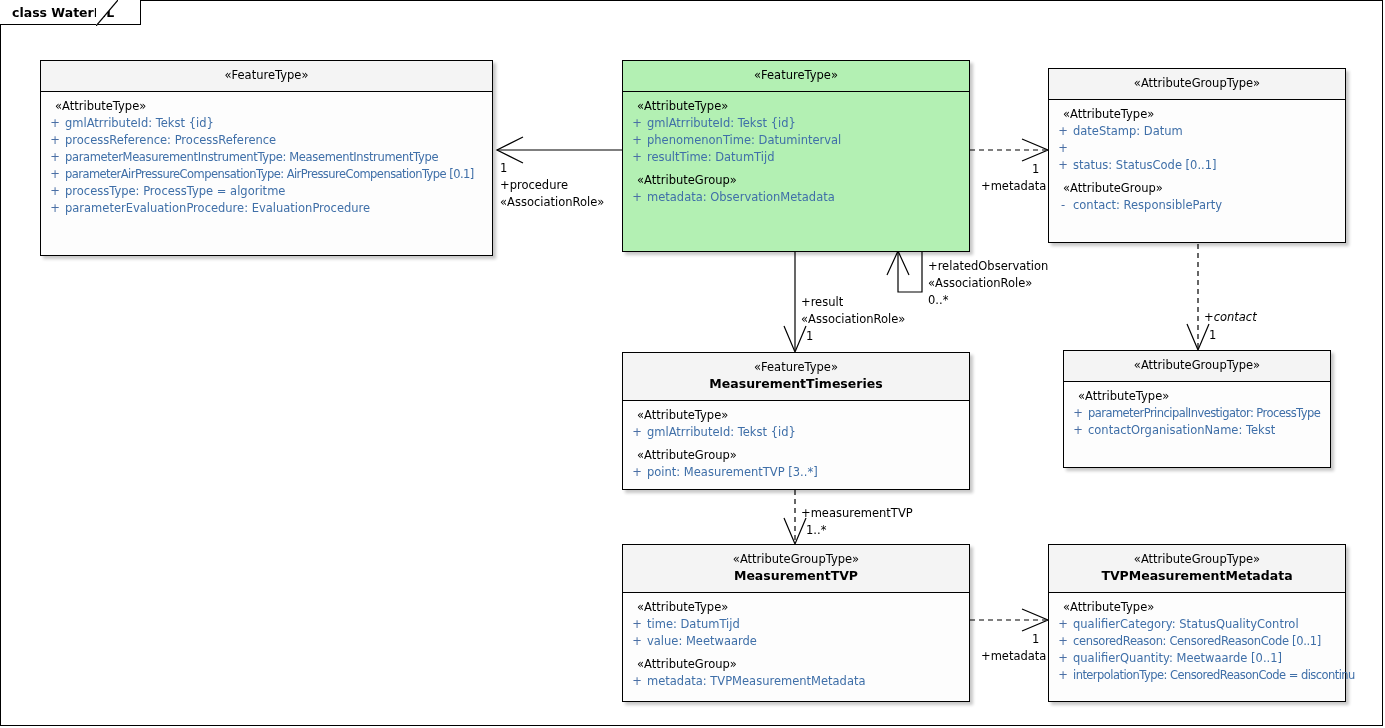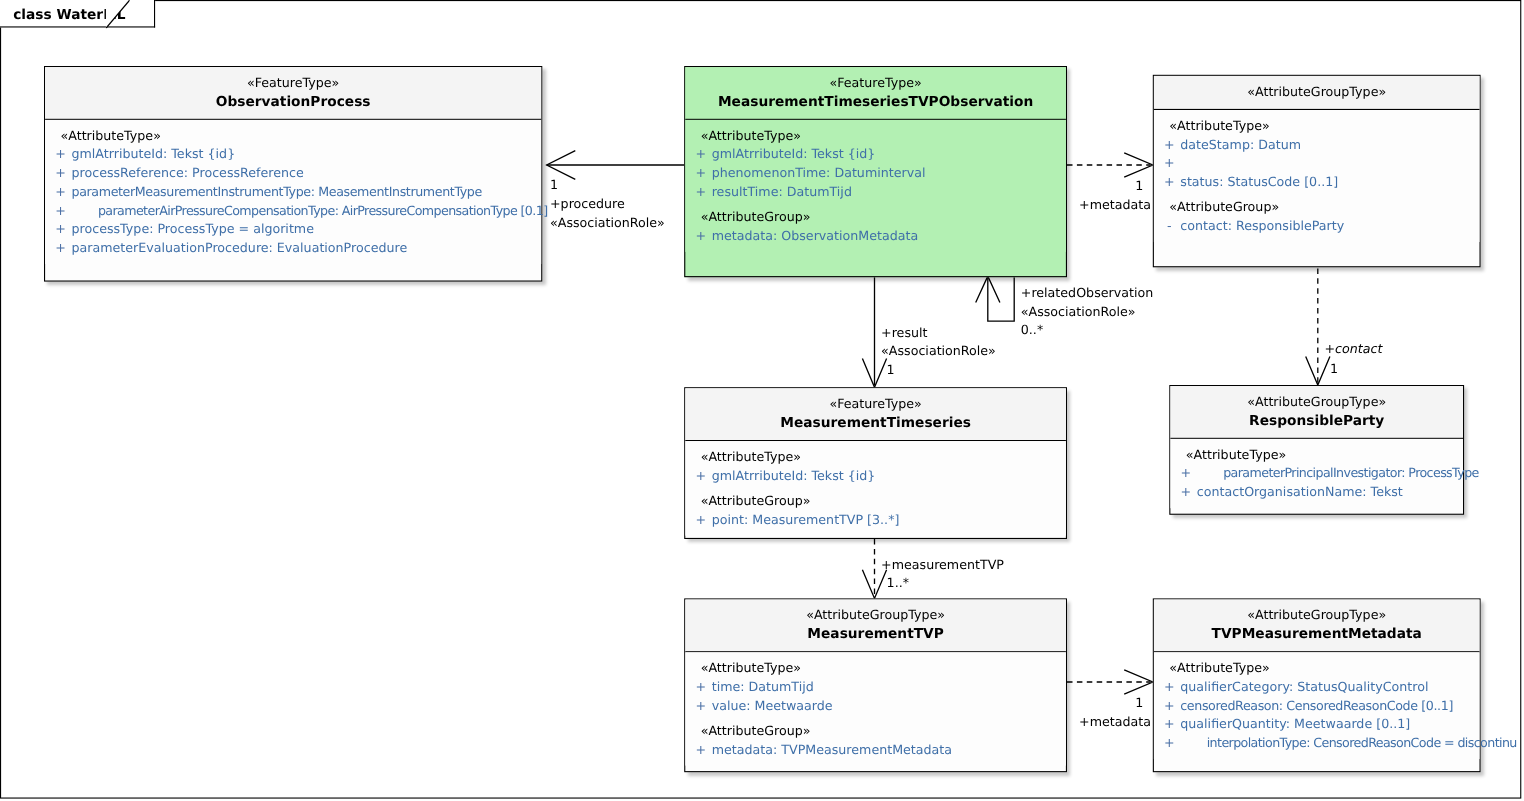--- a/index.html
+++ b/index.html
@@ -129,21 +129,21 @@
     width: 20px;
     flex: 0 0 20px;
     text-align: center;
     color: #4a6fa5;
   }
   .attr-text {
     color: #3f6fa8;
     white-space: nowrap;
   }
   .attr-text.tight { letter-spacing: -0.35px; }
-  .attr-text.vtight { letter-spacing: -0.55px; margin-left: 24px; }
+  .attr-text.vtight { letter-spacing: -0.55px; }
 </style>
 </head>
 <body>
 
 <div id="diagram-root">
 
   <svg id="connectors" width="1385" height="728" viewBox="0 0 1385 728">
 
     <g>
       <line x1="622" y1="150" x2="497" y2="150" stroke-width="1.2"></line>
@@ -225,21 +225,20 @@
   <div class="conn-label" style="left:1032px; top:631px; text-align:right;">
     <div>1</div>
   </div>
   <div class="conn-label" style="left:981px; top:648px;">
     <div>+metadata</div>
   </div>
 
   <div class="uml-class" id="cls-observation-process" style="left:40px; top:60px; width:453px; height:196px;">
     <div class="uml-header">
       <div class="stereotype">«FeatureType»</div>
-      <div class="class-name">ObservationProcess</div>
     </div>
     <div class="uml-body">
       <div class="group-label">«AttributeType»</div>
       <div class="attr-row">
         <span class="attr-vis">+</span>
         <span class="attr-text">gmlAtrributeId: Tekst {id}</span>
       </div>
       <div class="attr-row">
         <span class="attr-vis">+</span>
         <span class="attr-text">processReference: ProcessReference</span>
@@ -259,21 +258,20 @@
       <div class="attr-row">
         <span class="attr-vis">+</span>
         <span class="attr-text">parameterEvaluationProcedure: EvaluationProcedure</span>
       </div>
     </div>
   </div>
 
   <div class="uml-class green" id="cls-mtstvpo" style="left:622px; top:60px; width:348px; height:192px;">
     <div class="uml-header">
       <div class="stereotype">«FeatureType»</div>
-      <div class="class-name">MeasurementTimeseriesTVPObservation</div>
     </div>
     <div class="uml-body">
       <div class="group-label">«AttributeType»</div>
       <div class="attr-row">
         <span class="attr-vis">+</span>
         <span class="attr-text">gmlAtrributeId: Tekst {id}</span>
       </div>
       <div class="attr-row">
         <span class="attr-vis">+</span>
         <span class="attr-text">phenomenonTime: Datuminterval</span>
@@ -330,21 +328,20 @@
       <div class="attr-row">
         <span class="attr-vis">+</span>
         <span class="attr-text">point: MeasurementTVP [3..*]</span>
       </div>
     </div>
   </div>
 
   <div class="uml-class" id="cls-responsible-party" style="left:1063px; top:350px; width:268px; height:118px;">
     <div class="uml-header">
       <div class="stereotype">«AttributeGroupType»</div>
-      <div class="class-name">ResponsibleParty</div>
     </div>
     <div class="uml-body">
       <div class="group-label">«AttributeType»</div>
       <div class="attr-row">
         <span class="attr-vis">+</span>
         <span class="attr-text vtight">parameterPrincipalInvestigator: ProcessType</span>
       </div>
       <div class="attr-row">
         <span class="attr-vis">+</span>
         <span class="attr-text">contactOrganisationName: Tekst</span>

